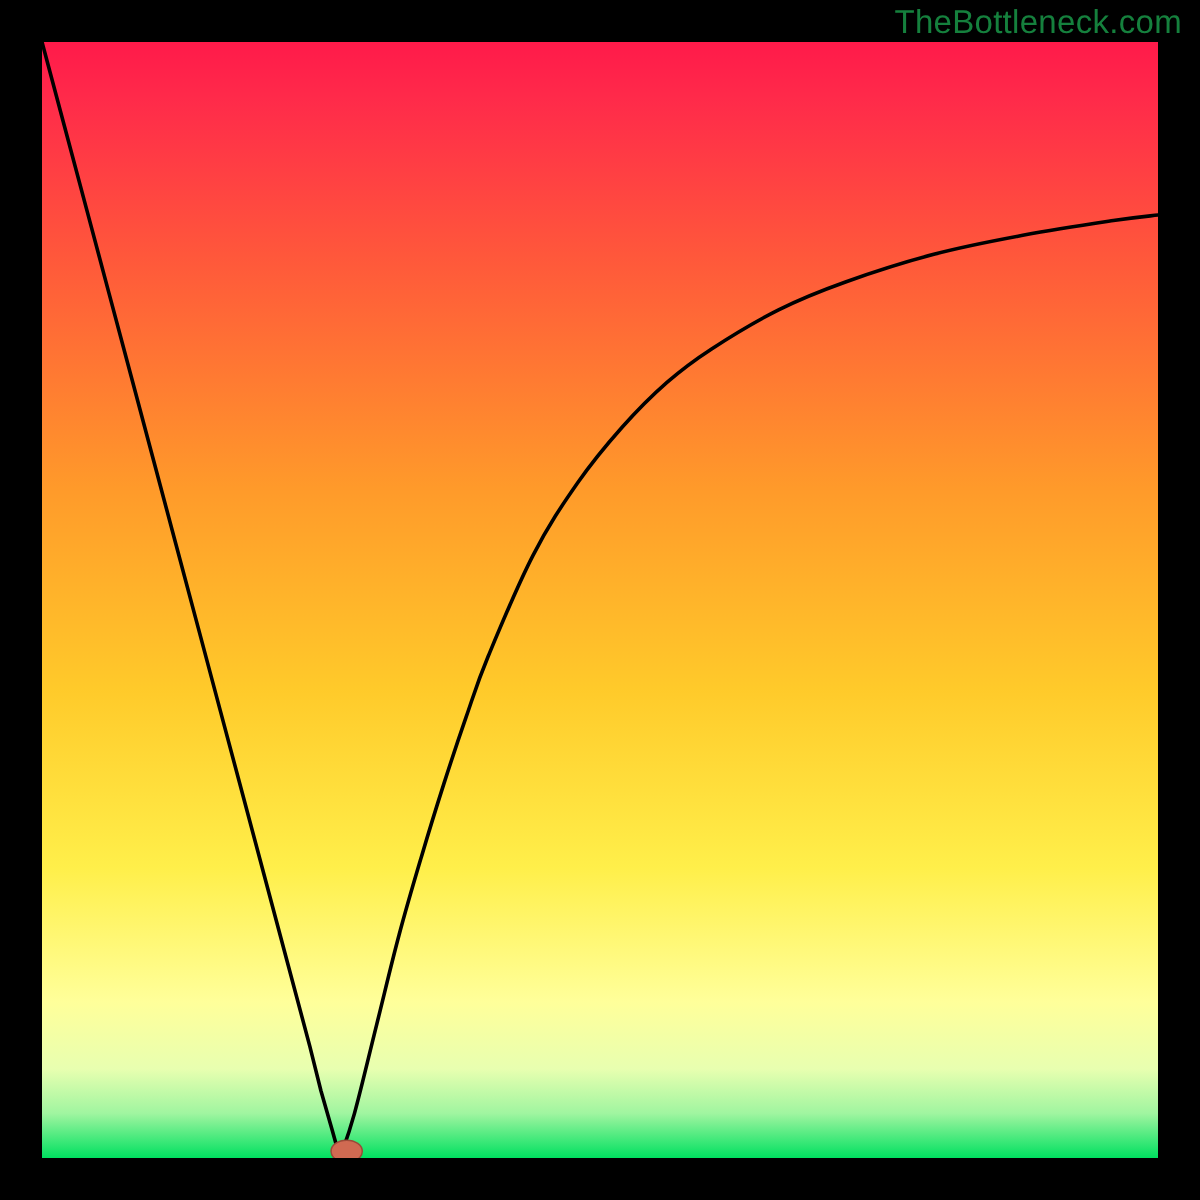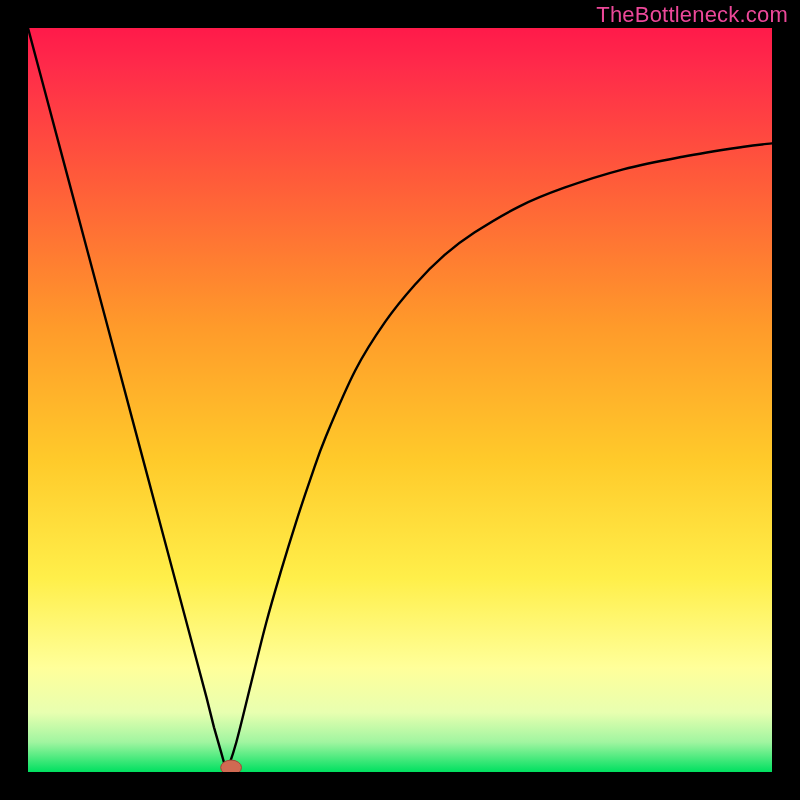--- a/index.html
+++ b/index.html
@@ -14,21 +14,21 @@
   .outer {
     position: relative;
     width: 800px;
     height: 800px;
     background: #000;
   }
   .watermark {
     position: absolute;
     top: 2px;
     right: 12px;
-    color: #ec4899;
+    color: #15803d;
     font-size: 22px;
     letter-spacing: 0.2px;
     user-select: none;
   }
   .plot-wrap {
     position: absolute;
     left: 28px;
     top: 28px;
     width: 744px;
     height: 744px;

